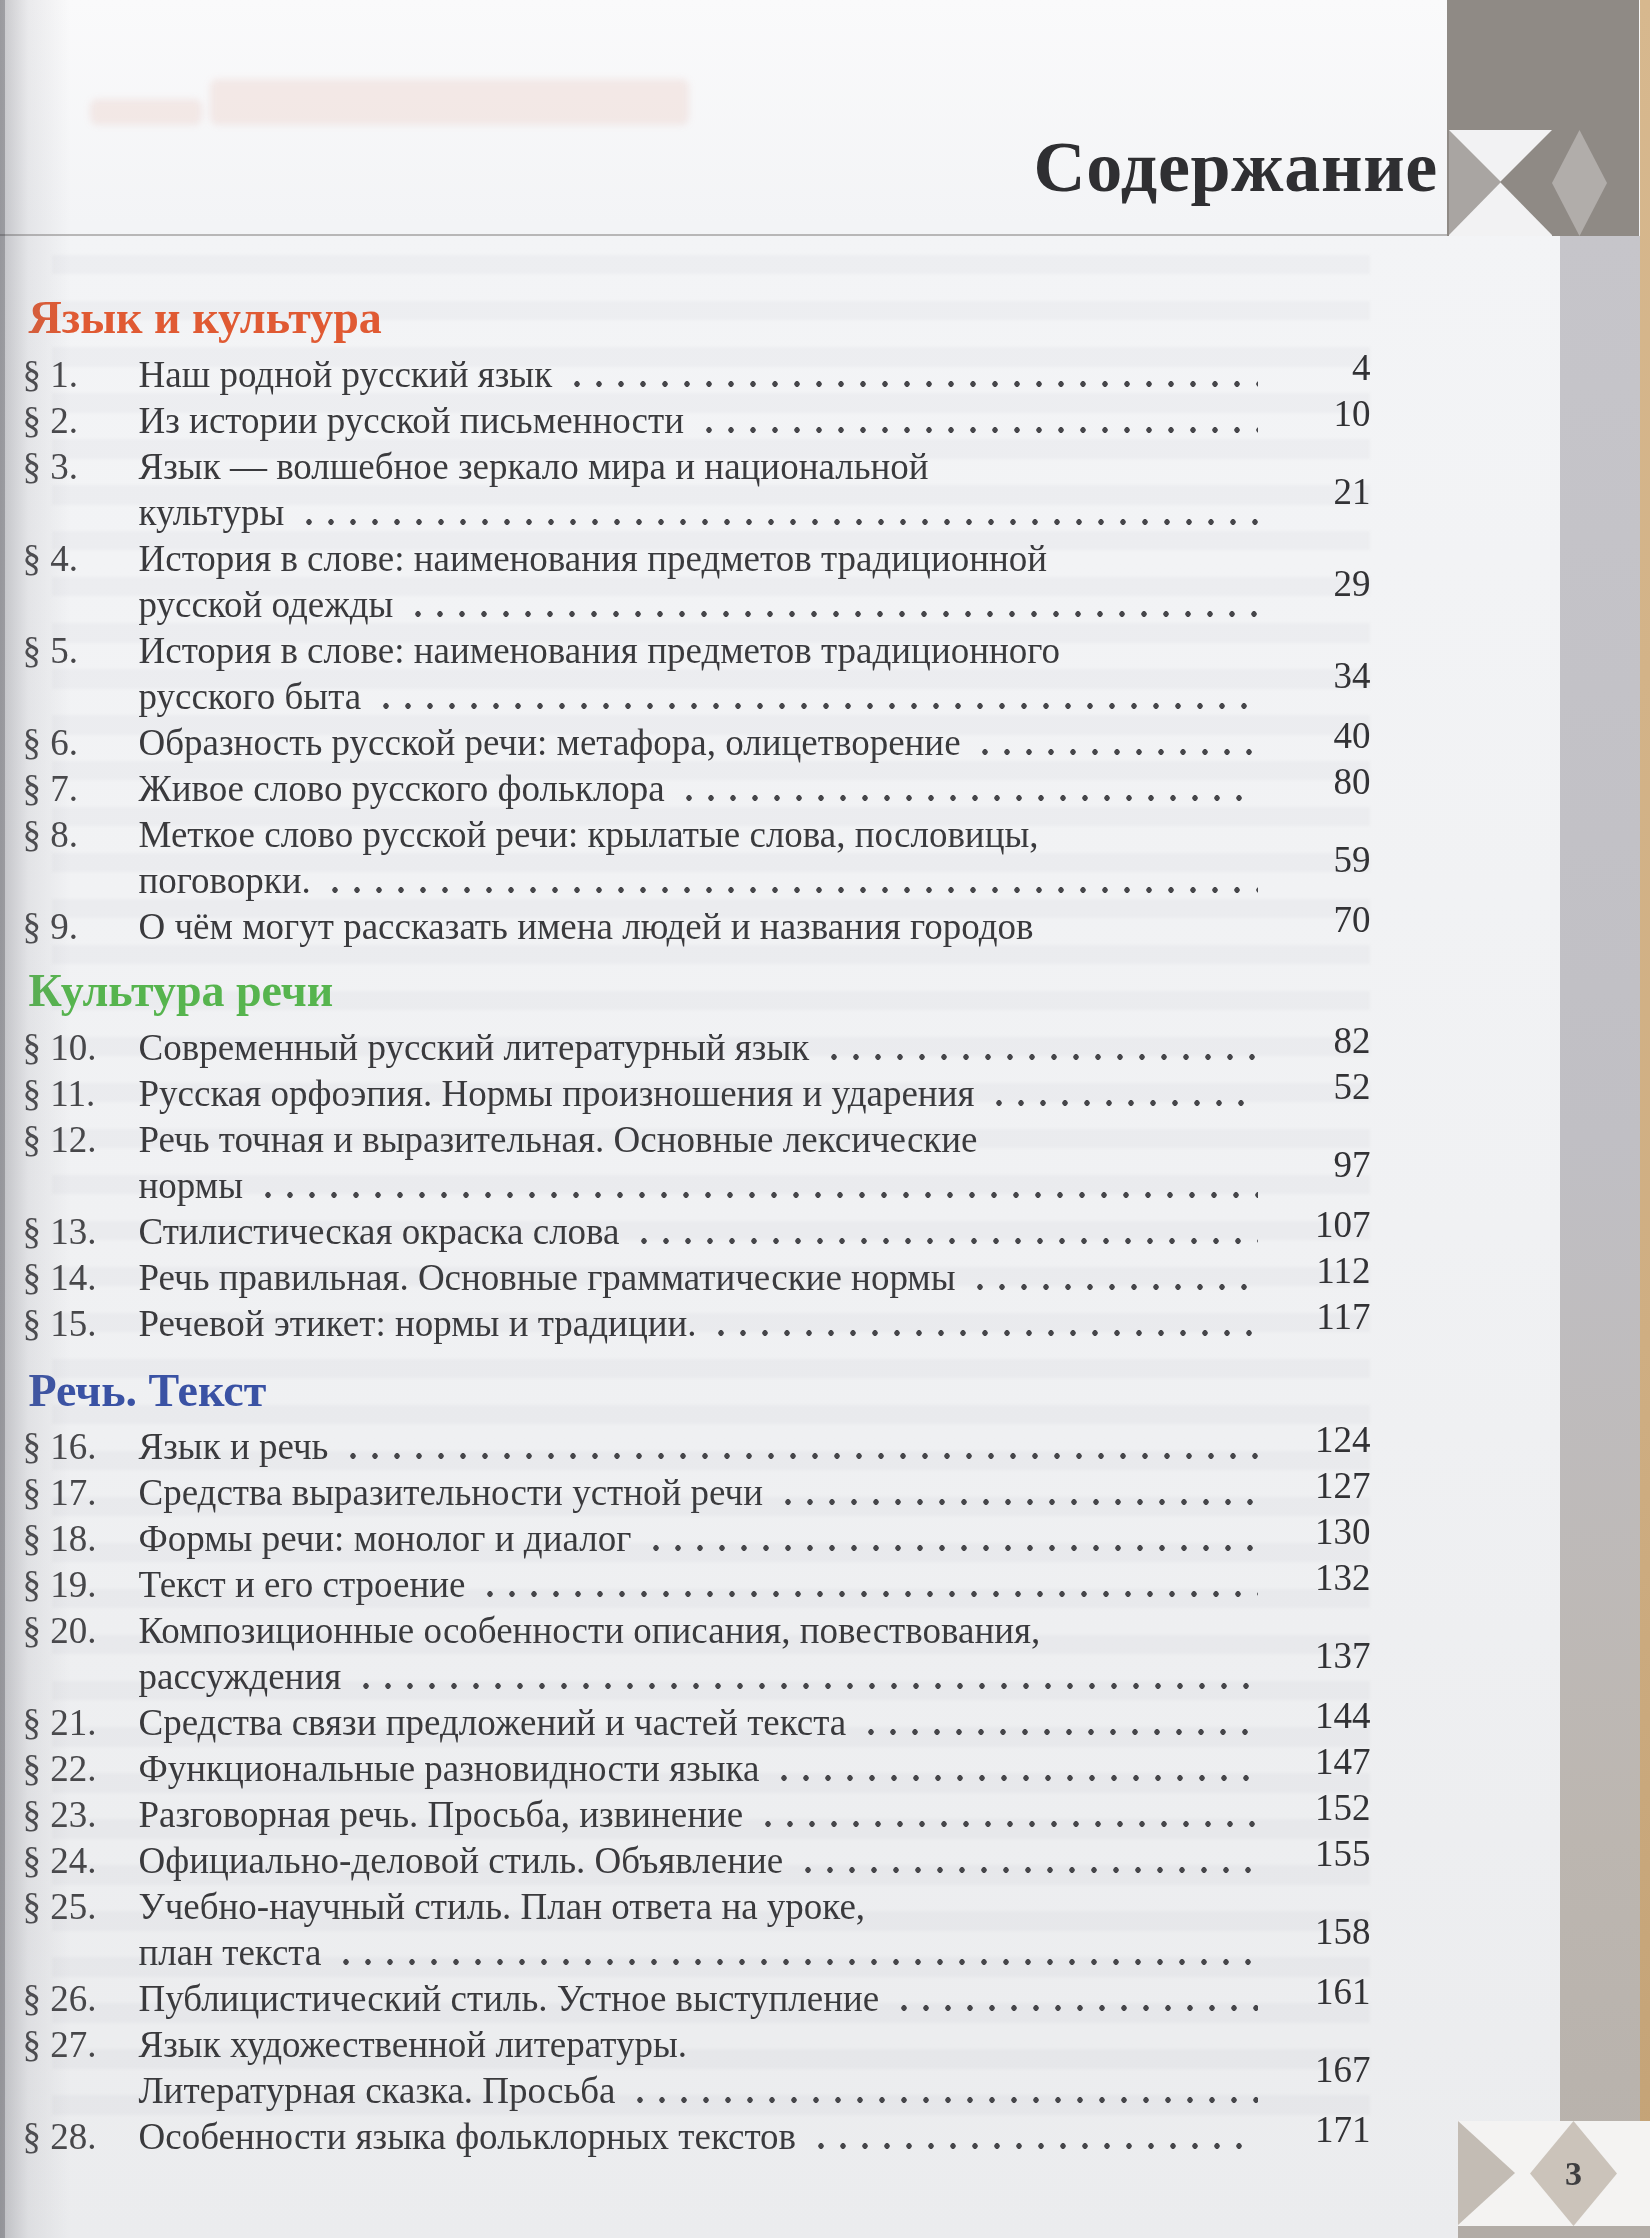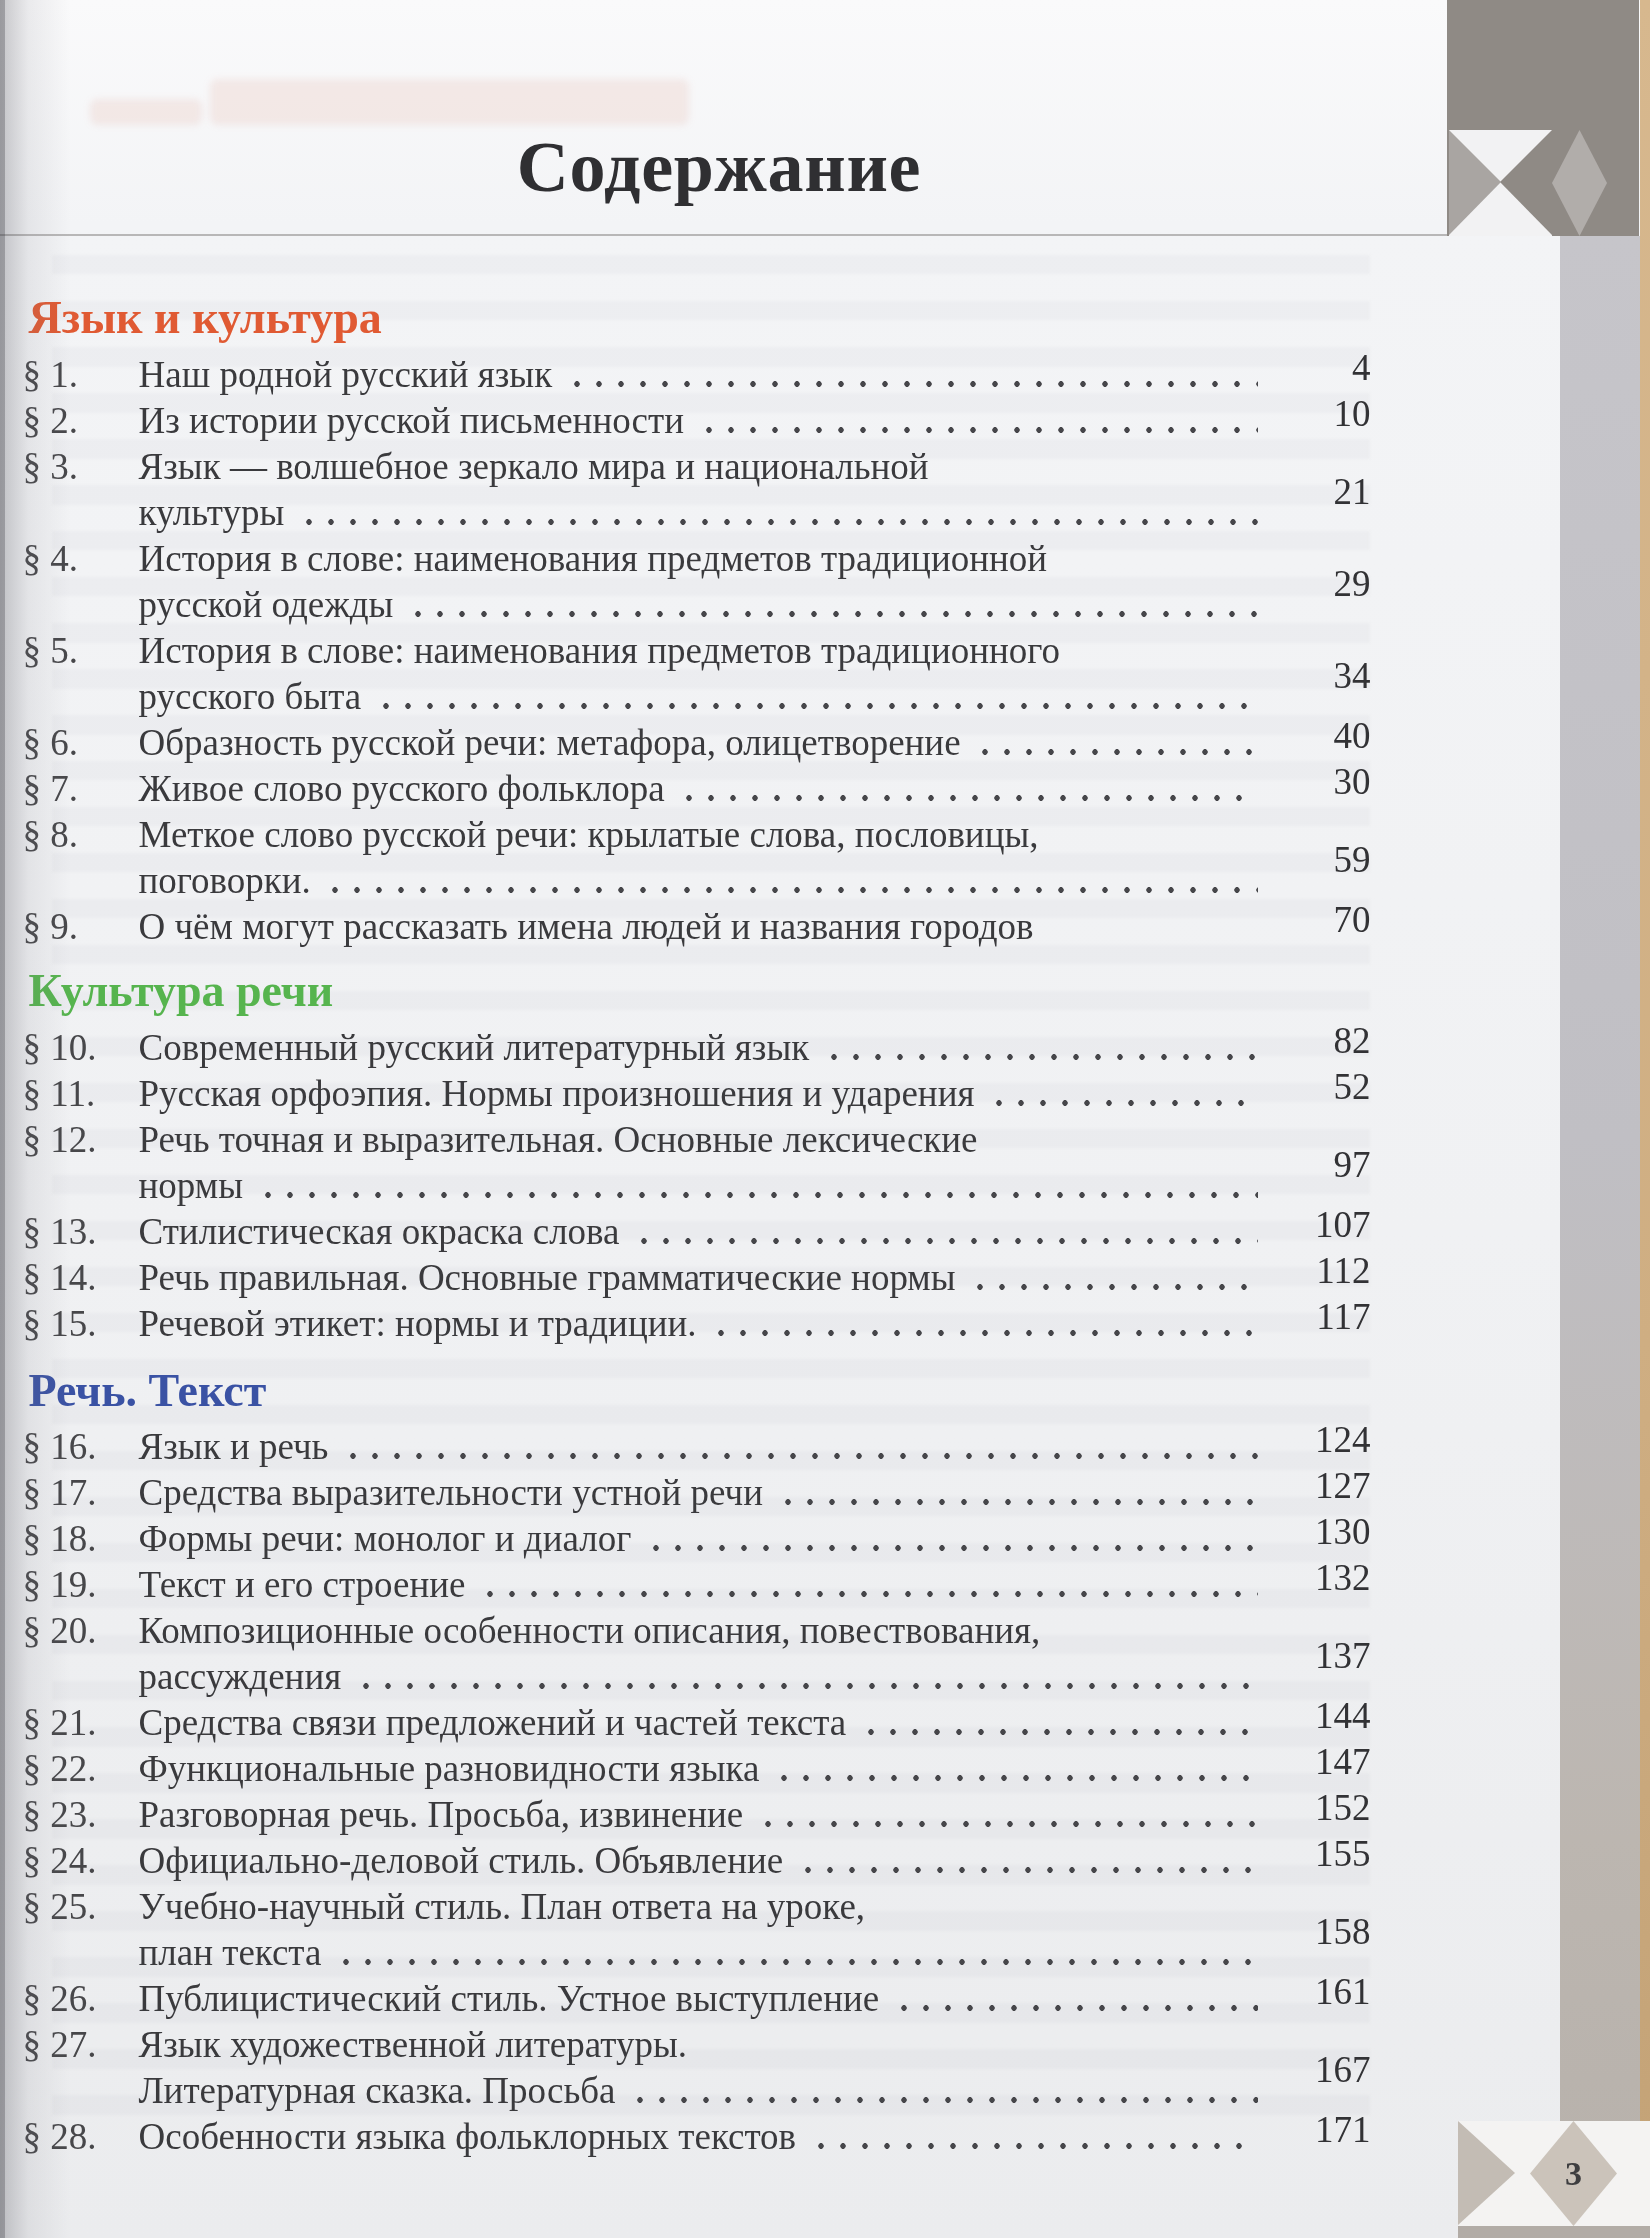--- a/index.html
+++ b/index.html
@@ -46,21 +46,21 @@
   .folio-band{position:absolute;left:1458px;top:2121px;width:192px;height:105px;background:#f4f3f2;}
   .folio-tri{position:absolute;left:1458px;top:2121px;width:0;height:0;
     border-top:52px solid transparent;border-bottom:52px solid transparent;border-left:57px solid #c3bcb4;}
   .folio-diamond{position:absolute;left:1530px;top:2121px;width:87px;height:105px;background:#cbc3ba;
     clip-path:polygon(0 50%,50% 0,100% 50%,50% 100%);
     display:flex;align-items:center;justify-content:center;}
   .folio-num{font-weight:bold;font-size:34px;color:#3e3e40;}
   .folio-under{position:absolute;left:1458px;top:2226px;width:192px;height:12.7px;background:#b2aca6;}
 
   
-  .doc-title{position:absolute;left:0;top:126px;width:1438px;text-align:center;
+  .doc-title{position:absolute;left:0;top:126px;width:1438px;text-align:right;
     font-size:72px;font-weight:bold;letter-spacing:0.7px;color:#2f2f32;}
   .toc{position:absolute;left:22.5px;top:292px;width:1348px;}
   .section-heading{font-size:46px;line-height:51px;font-weight:bold;margin:0 0 9px 6px;}
   .section-heading.h2{margin-top:15px;}
   .section-heading.h3{margin-top:18px;margin-bottom:7.5px;}
   .toc-line{display:flex;height:46px;font-size:37px;line-height:46px;white-space:nowrap;}
   .lbl{flex:0 0 116px;color:#47474a;}
   .txt{flex:0 0 auto;padding-right:13.5px;}
   .dots{flex:1 1 auto;margin-right:12px;
     background-image:radial-gradient(circle,#46464a 2.4px,rgba(0,0,0,0) 3px);
@@ -150,21 +150,21 @@
       <div class="toc-line">
         <span class="lbl">§ 6.</span>
         <span class="txt">Образность русской речи: метафора, олицетворение</span>
         <span class="dots"></span>
         <span class="num">40</span>
       </div>
       <div class="toc-line">
         <span class="lbl">§ 7.</span>
         <span class="txt">Живое слово русского фольклора</span>
         <span class="dots"></span>
-        <span class="num">30</span>
+        <span class="num">80</span>
       </div>
       <div class="toc-line">
         <span class="lbl">§ 8.</span>
         <span class="txt">Меткое слово русской речи: крылатые слова, пословицы,</span>
         <span class="spacer"></span>
       </div>
       <div class="toc-line">
         <span class="lbl"></span>
         <span class="txt">поговорки.</span>
         <span class="dots"></span>

